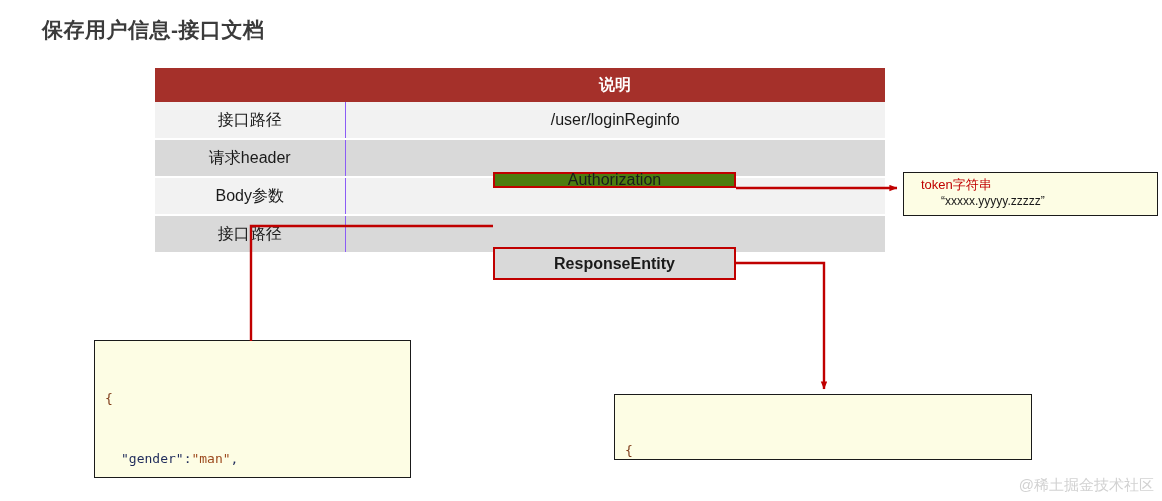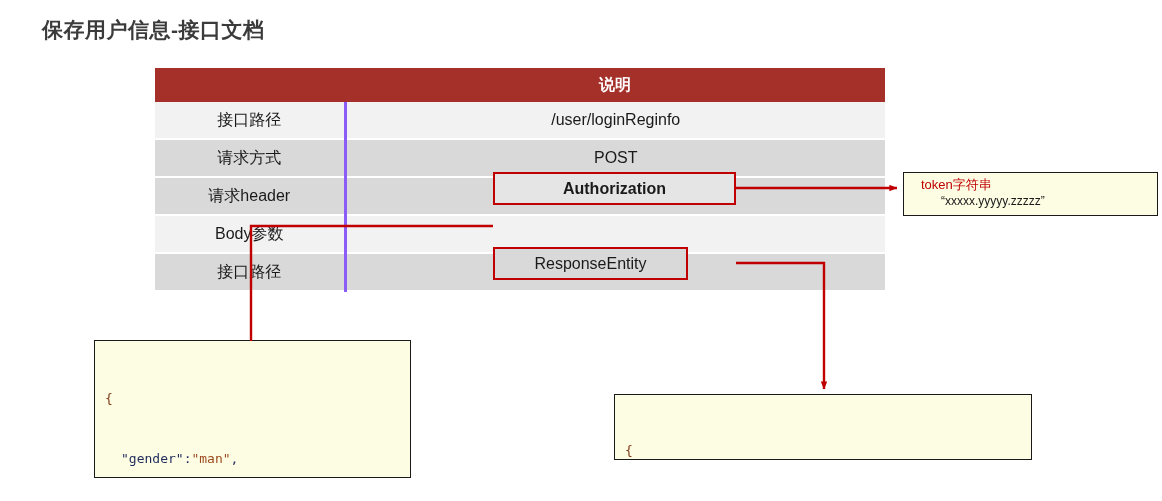--- a/index.html
+++ b/index.html
@@ -34,36 +34,36 @@
   }
   .api-table thead th{
     background:#a5302a;color:#ffffff;font-weight:bold;font-size:16px;
     height:34px;
   }
   .api-table thead th.blank{background:#a5302a;}
   .col-name{width:190px;}
   .col-desc{width:540px;}
   .row-light td{background:#f2f2f2;}
   .row-dark  td{background:#d9d9d9;}
-  .api-table td.cell-name{border-right:3px solid #8b5cf6;}
+  .api-table td.cell-name{border-right:1px solid #8b5cf6;}
   .api-table tbody tr td{border-bottom:2px solid #ffffff;}
 
   
   .hl-box{
     position:absolute;
     border:2px solid #c00000;
     box-sizing:border-box;
     background:transparent;
     display:flex;align-items:center;justify-content:center;
     font-size:16px;color:#1a1a1a;
     z-index:4;
   }
-  .hl-auth  {left:493px;top:172px;width:243px;height:33px;background:#e5e5e5;font-weight:bold;}
+  .hl-auth  {left:493px;top:172px;width:243px;height:16px;background:#4d7c0f;}
   .hl-user  {left:493px;top:210px;width:243px;height:33px;background:#f2f2f2;}
-  .hl-resp  {left:493px;top:247px;width:195px;height:33px;background:#d9d9d9;}
+  .hl-resp  {left:493px;top:247px;width:243px;height:33px;background:#d9d9d9;font-weight:bold;}
 
   
   .callout{
     position:absolute;box-sizing:border-box;
     background:#fdfde4;border:1px solid #1a1a1a;
     z-index:3;
   }
   .token-box{left:903px;top:172px;width:255px;height:44px;padding:4px 17px;}
   .token-title{
     font-size:13px;color:#c00000;line-height:16px;white-space:nowrap;
@@ -112,24 +112,20 @@
         <th class="blank"></th>
         <th>说明</th>
       </tr>
     </thead>
     <tbody>
       <tr class="row-light">
         <td class="cell-name">接口路径</td>
         <td>/user/loginReginfo</td>
       </tr>
       <tr class="row-dark">
-        <td class="cell-name">请求方式</td>
-        <td>POST</td>
-      </tr>
-      <tr class="row-dark">
         <td class="cell-name">请求header</td>
         <td></td>
       </tr>
       <tr class="row-light">
         <td class="cell-name">Body参数</td>
         <td></td>
       </tr>
       <tr class="row-dark">
         <td class="cell-name">接口路径</td>
         <td></td>
@@ -172,14 +168,15 @@
   </div>
 
   <div class="callout resp-box">
     <div class="code">
       <span class="ln"><span class="brace">{</span></span>
       
       
     </div>
   </div>
 
+  <div class="watermark">@稀土掘金技术社区</div>
 
 </div>
 
 </body></html>

